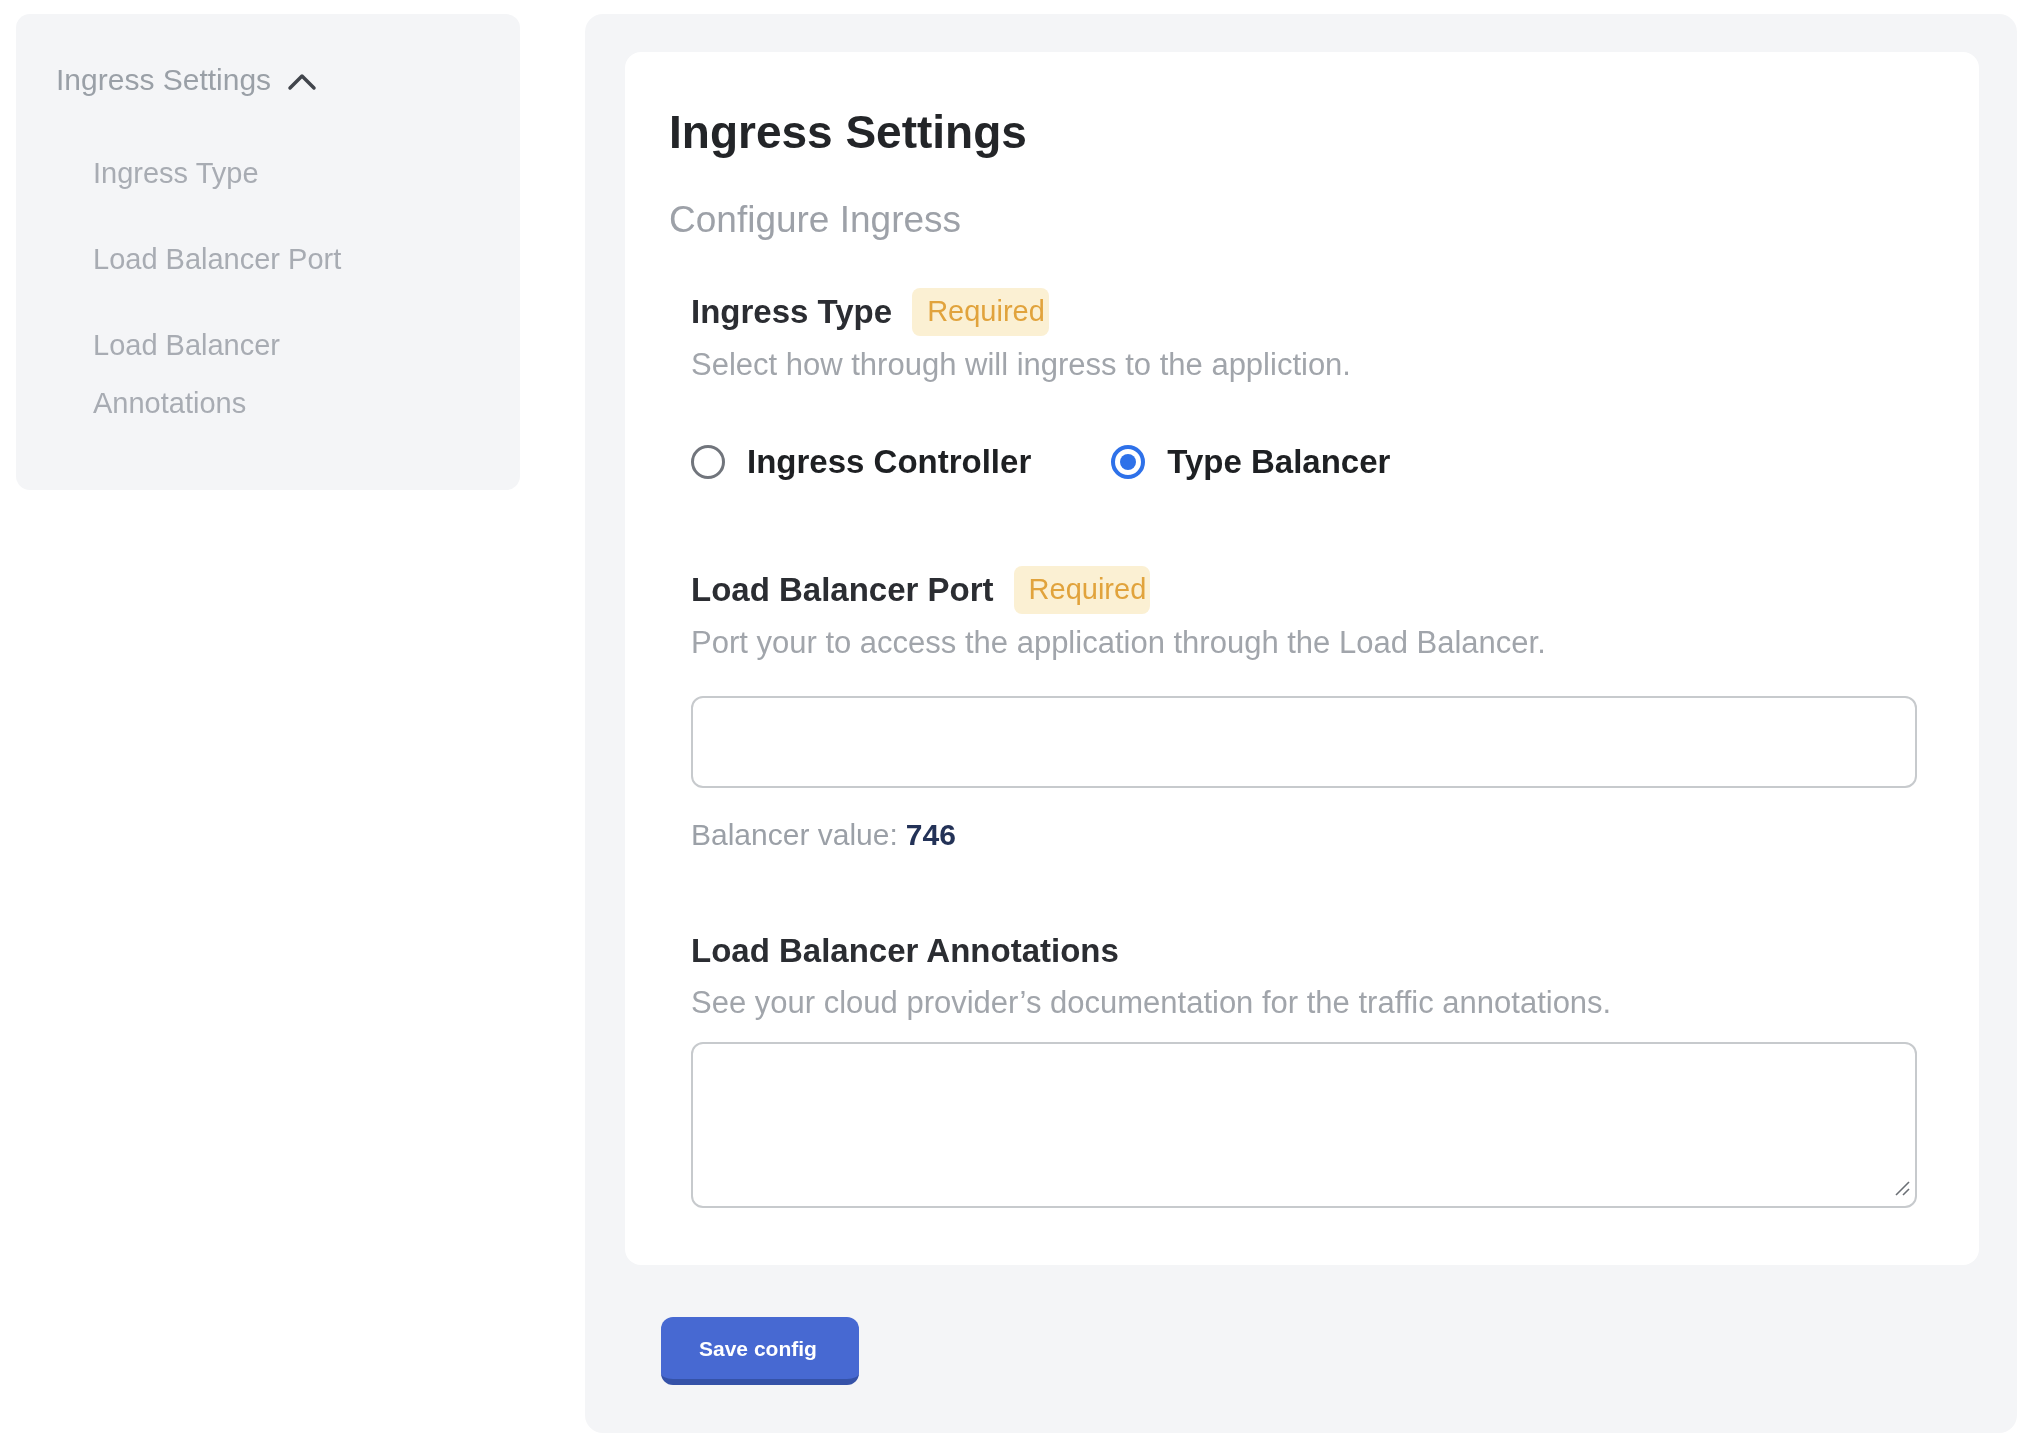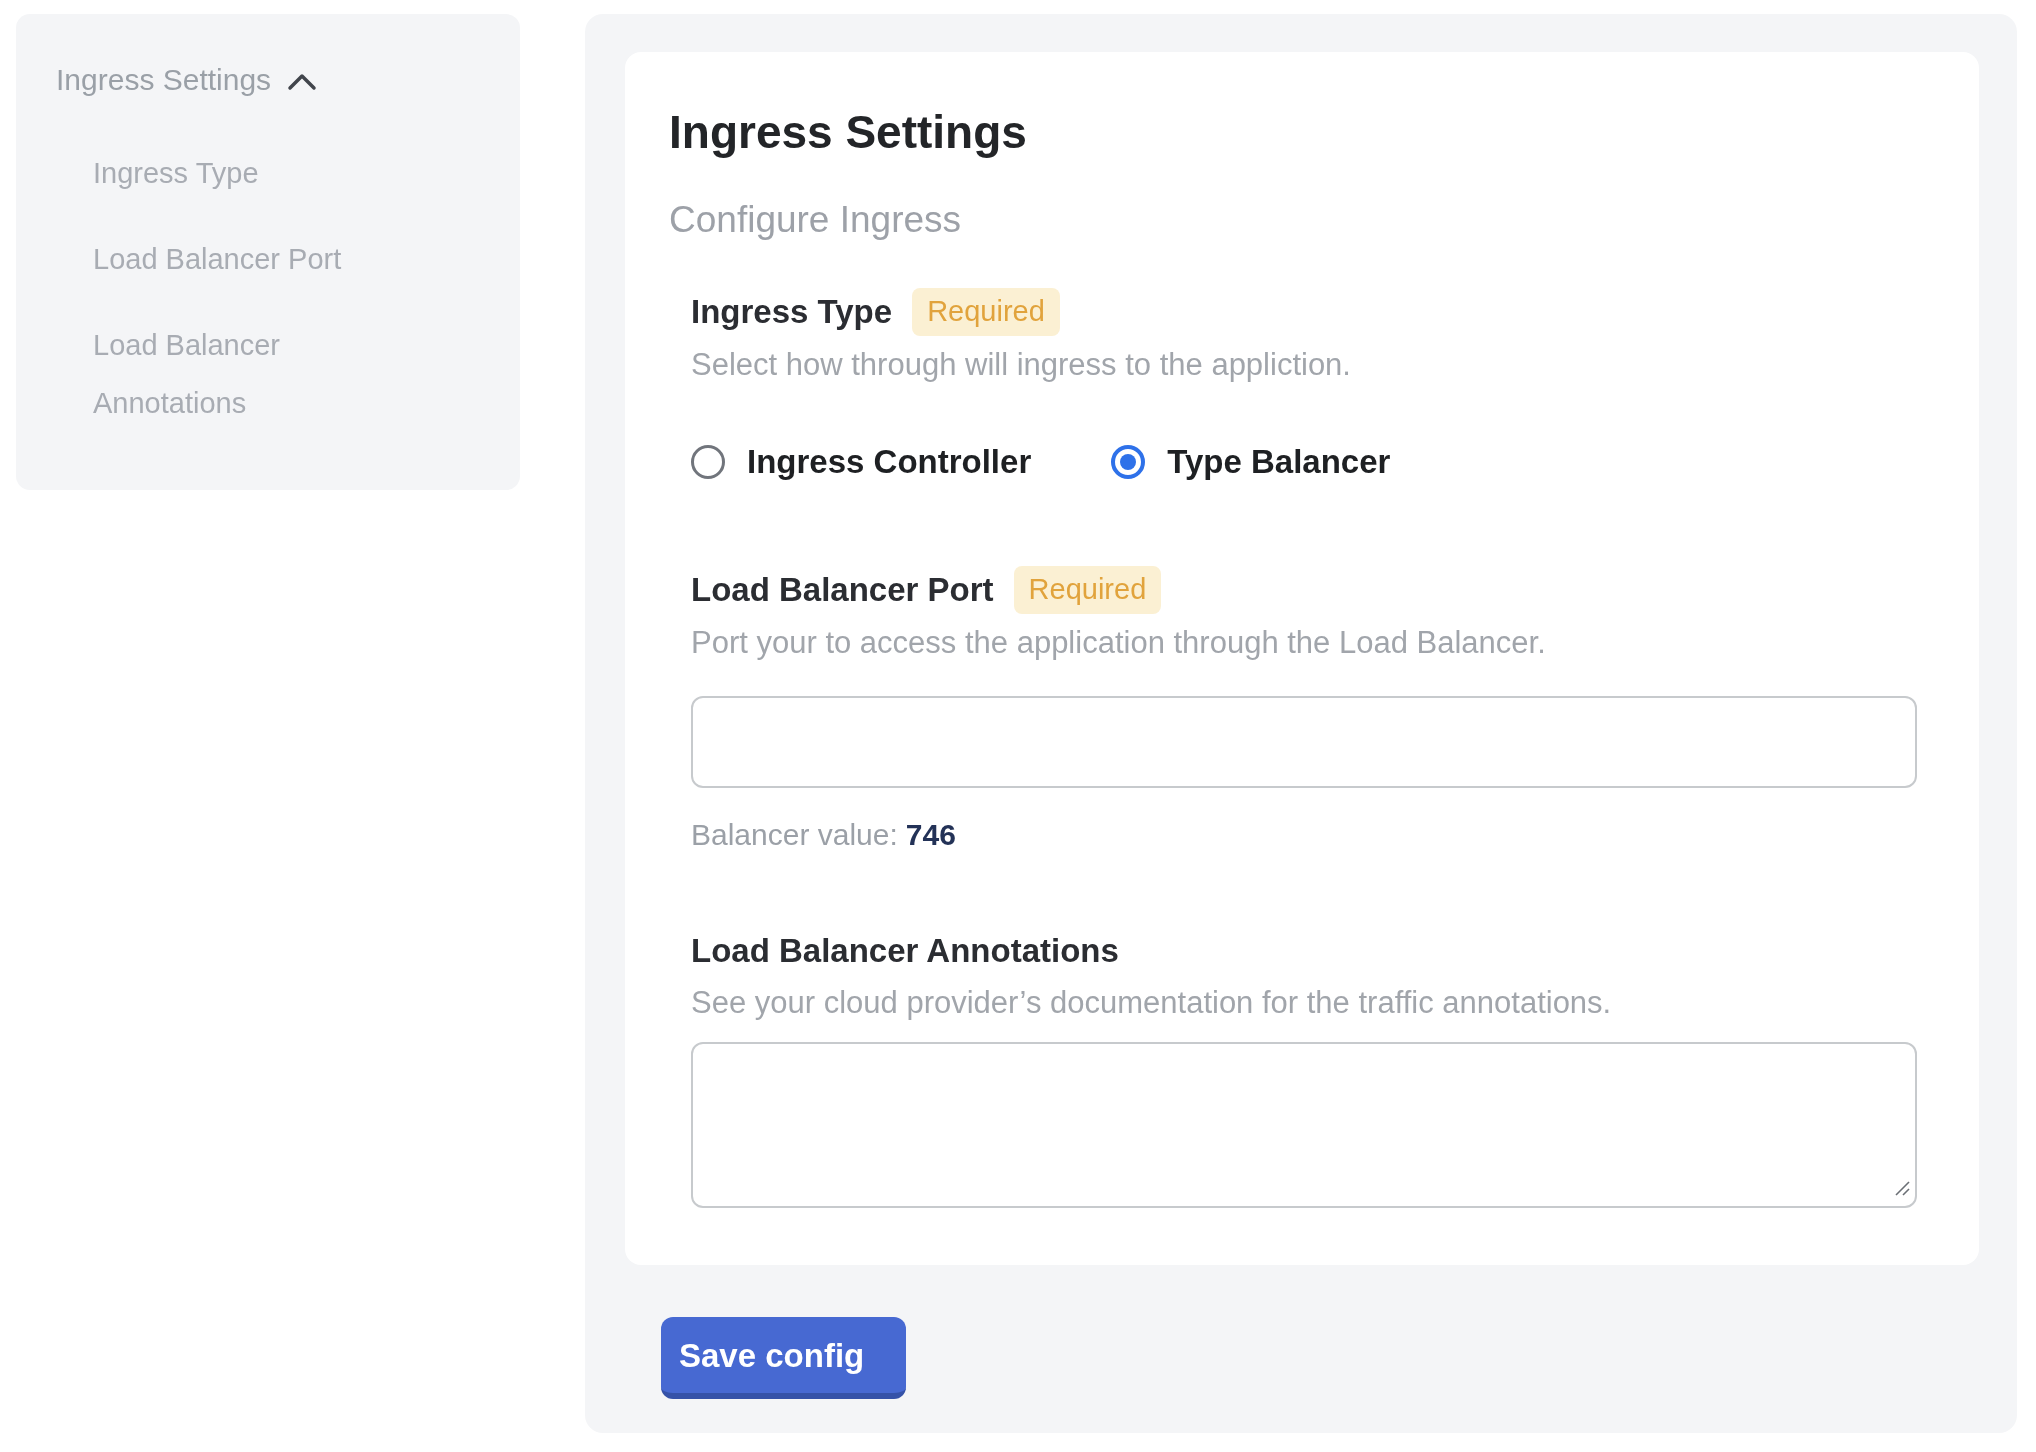--- a/index.html
+++ b/index.html
@@ -84,21 +84,21 @@
     font-size: 33px;
     line-height: 46px;
     font-weight: 600;
     color: #2b2d32;
   }
   .badge {
     font-size: 29px;
     line-height: 29px;
     color: #e1a33c;
     background: #fbf0d3;
-    padding: 9px 15px 10px 15px;
+    padding: 9px 4px 10px 15px;
     border-radius: 8px;
   }
   .section-desc {
     margin-top: 8px;
     font-size: 31px;
     line-height: 42px;
     color: #a1a5ab;
   }
 
   
@@ -186,24 +186,24 @@
 
   
   .save-button {
     display: inline-block;
     margin: 52px 0 0 36px;
     background: #4769d2;
     border: none;
     border-bottom: 6px solid #3552a8;
     border-radius: 12px;
     color: #ffffff;
-    font-size: 33px;
+    font-size: 21px;
     font-weight: bold;
     font-family: "Liberation Sans", sans-serif;
-    padding: 20px 42px 18px 18px;
+    padding: 20px 42px 18px 38px;
     cursor: pointer;
   }
 </style>
 </head>
 <body>
 
 <nav class="sidebar">
   <div class="sidebar-header">
     <span>Ingress Settings</span>
     <span class="chev">

